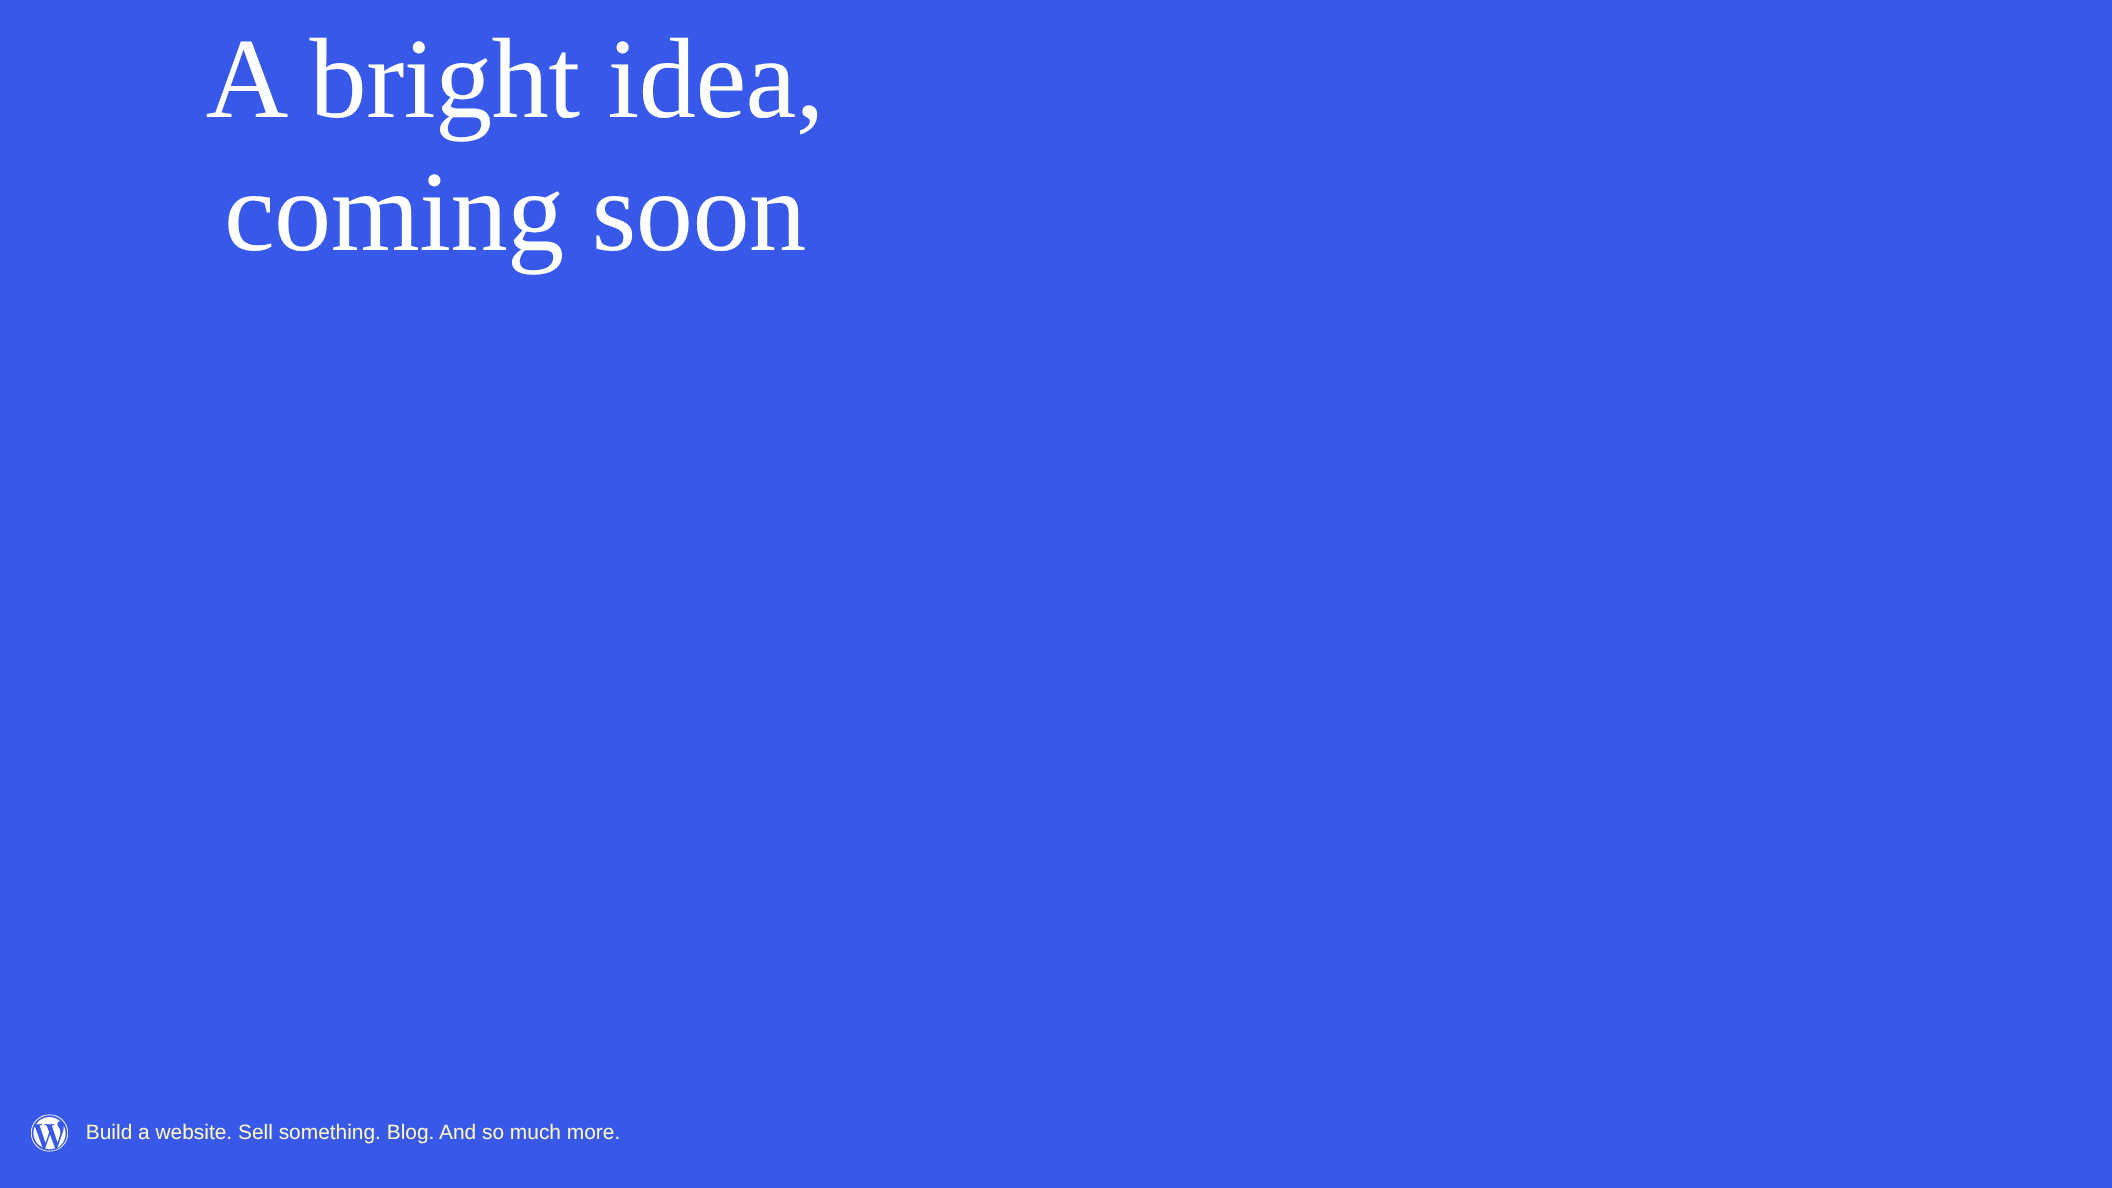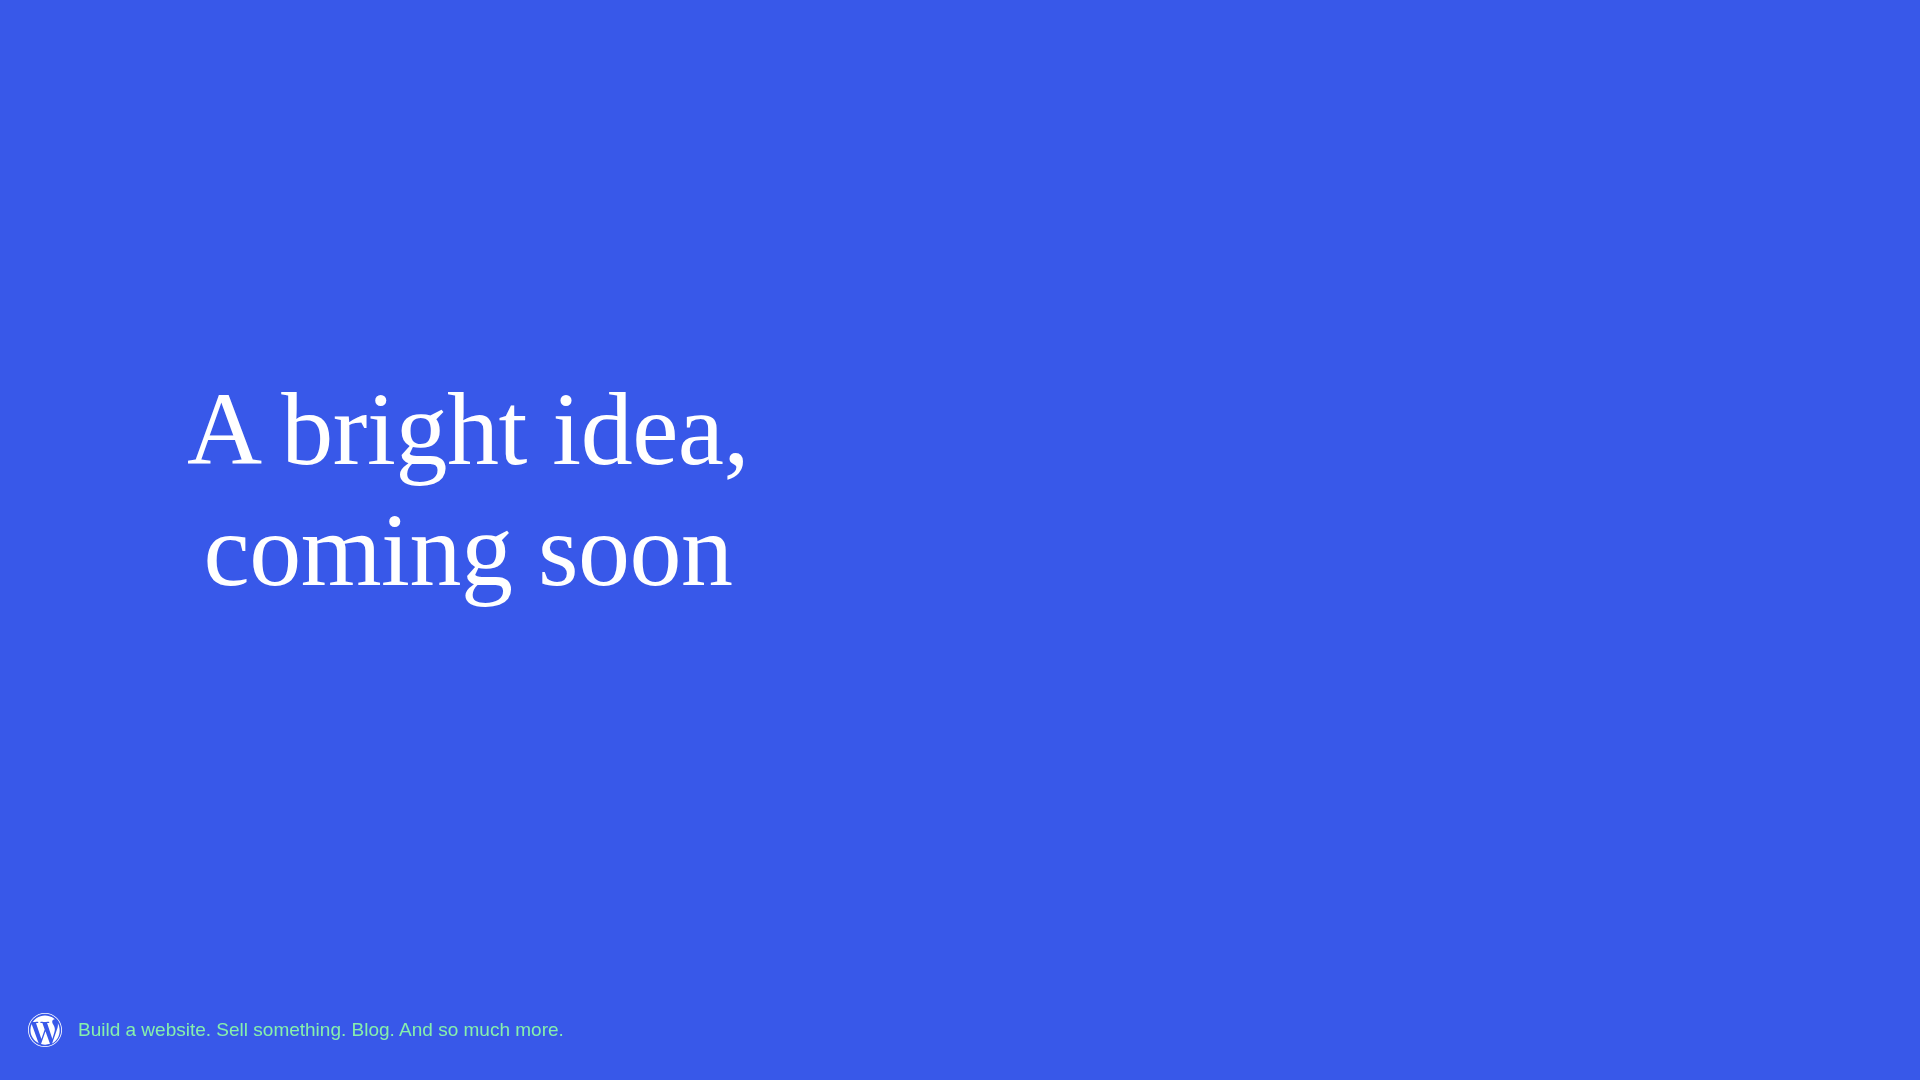--- a/index.html
+++ b/index.html
@@ -23,25 +23,25 @@
     position: relative;
     width: 1920px;
     height: 1080px;
     background: #3858e9;
   }
 
   
   .hero {
     position: absolute;
     left: 0;
-    top: 0;
+    top: 12px;
     width: 1740px;
     height: 980px;
     display: flex;
-    align-items: center;
+    align-items: flex-start;
     justify-content: flex-start;
   }
 
   .hero-inner {
     width: 760px;
     margin-left: 88px;
     display: flex;
     align-items: center;
     justify-content: center;
   }
@@ -79,21 +79,21 @@
   }
 
   .wp-logo {
     width: 34px;
     height: 34px;
     flex: 0 0 auto;
     display: block;
   }
 
   .footer-tagline {
-    color: #86efac;
+    color: #fef9c3;
     font-size: 19px;
     line-height: 1.3;
     font-weight: 400;
     white-space: nowrap;
   }
 
   .footer-actions {
     display: flex;
     align-items: center;
     gap: 17px;

